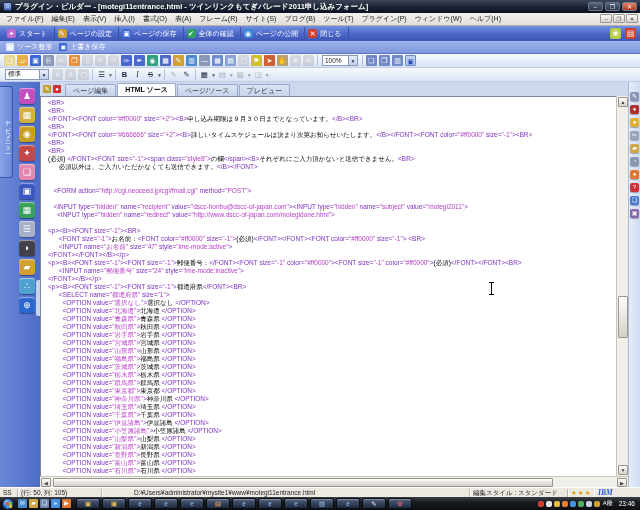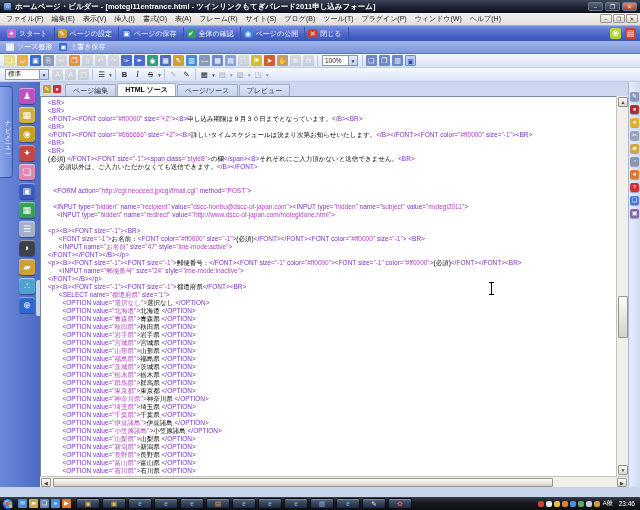--- a/index.html
+++ b/index.html
@@ -101,21 +101,21 @@
   .ibeam:before{top:0;}
   .ibeam:after{bottom:0;}
 </style>
 </head>
 <body>
 
 <div id="screen">
 
   <div class="titlebar">
     <div class="appicon">⌂</div>
-    <div class="title">ホームページ・ビルダー - [motegi11entrance.html - ツインリンクもてぎパレード2011申し込みフォーム]</div>
+    <div class="title">プラグイン・ビルダー - [motegi11entrance.html - ツインリンクもてぎパレード2011申し込みフォーム]</div>
     <div class="wbtn">–</div>
     <div class="wbtn">❐</div>
     <div class="wbtn close">✕</div>
   </div>
 
   <div class="menubar">
 
   <div class="menu-item">ファイル(F)</div>
       <div class="menu-item">編集(E)</div>
       <div class="menu-item">表示(V)</div>
@@ -374,20 +374,28 @@
       <div class="ricon" style="background: rgb(224, 176, 48);">●</div>
       <div class="ricon" style="background: rgb(154, 164, 184);">✂</div>
       <div class="ricon" style="background: rgb(208, 168, 72);">▰</div>
       <div class="ricon" style="background: rgb(136, 152, 176);">◔</div>
       <div class="ricon" style="background: rgb(224, 120, 48);">●</div>
       <div class="ricon" style="background: rgb(208, 48, 56);">?</div>
       <div class="ricon" style="background: rgb(74, 122, 208);">❏</div>
       <div class="ricon" style="background: rgb(136, 104, 168);">▣</div>
     </div>
 
+  <div class="statusbar">
+    <div class="scell" style="width:18px;">SS</div>
+    <div class="scell" style="width:84px;">(行: 50, 列: 105)</div>
+    <div class="scell" style="width:368px;padding-left:32px;">D:¥Users¥administrator¥mysite1¥www¥motegi11entrance.html</div>
+    <div class="scell" style="width:98px;">編集スタイル : スタンダード</div>
+    <div class="scell stars" style="width:26px;border-right:none;">★★★</div>
+    <div class="ibm">IBM</div>
+  </div>
 
   <div class="taskbar">
     <div class="orb">
       <div class="flag">
         <i style="background:#e84c3d;"></i>
           <i style="background:#7cc143;"></i>
           <i style="background:#3aa0e8;"></i>
           <i style="background:#f0c030;"></i>
       </div>
     </div>

